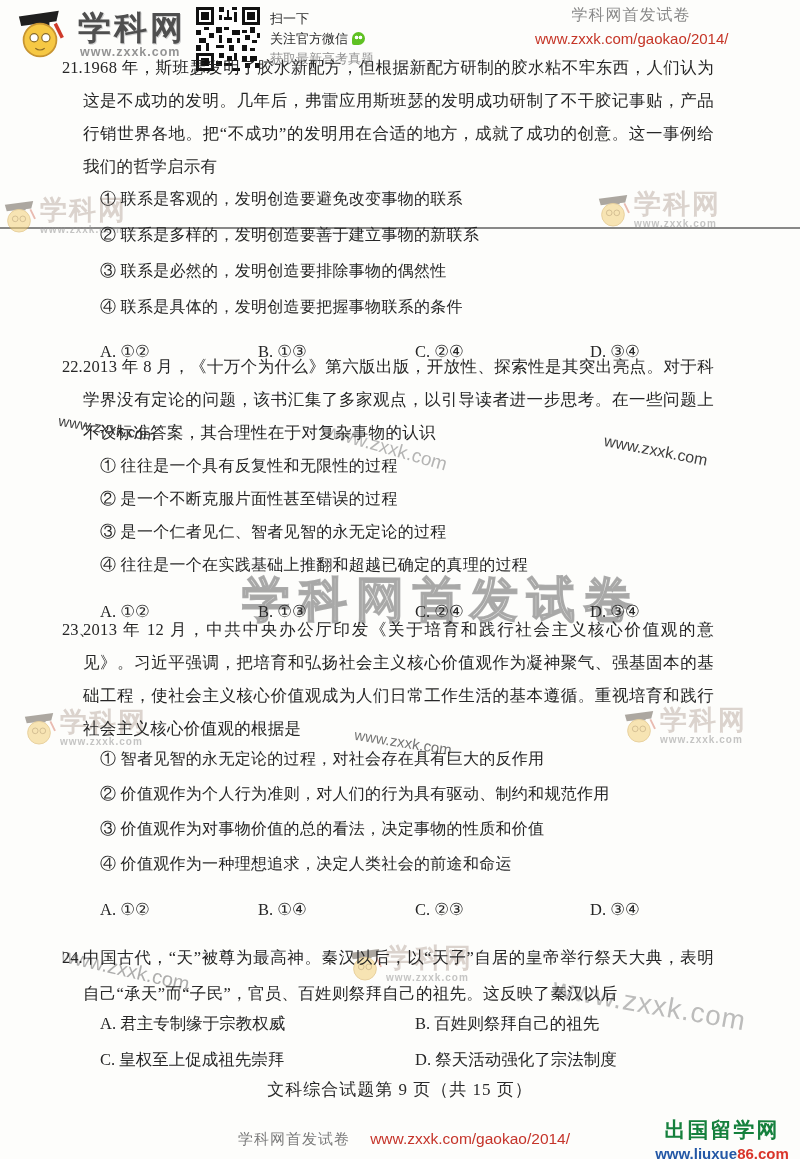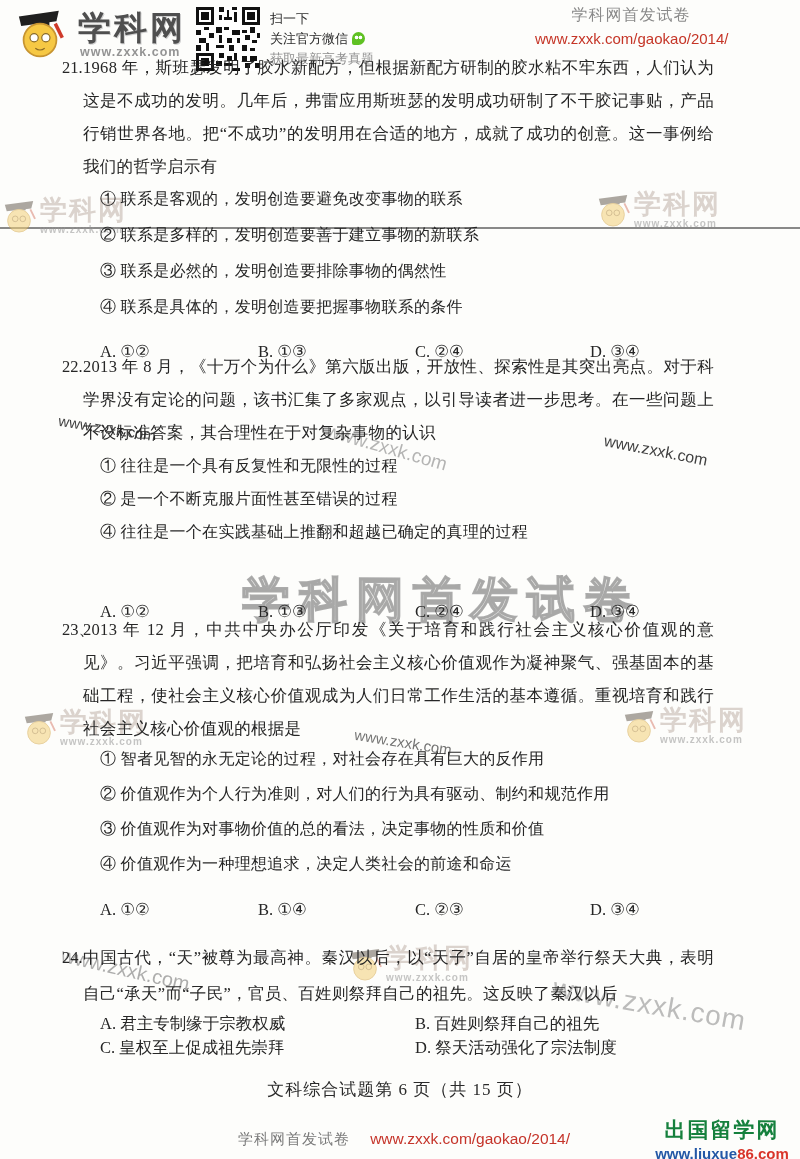--- a/index.html
+++ b/index.html
@@ -32,21 +32,21 @@
   .question{position:absolute;left:62px;width:652px;font-size:16.5px;line-height:33px;}
   .qnum{position:absolute;left:0;top:0;}
   .stem{margin-left:21px;text-align:justify;letter-spacing:.3px;}
   .optlist{position:absolute;left:100px;width:614px;}
   .optlist div{white-space:nowrap;letter-spacing:.3px;}
   .ansrow{position:absolute;left:100px;width:612px;display:flex;font-size:16.5px;margin-top:22px;}
   .ansrow span:nth-child(1){width:158px;}
   .ansrow span:nth-child(2){width:157px;}
   .ansrow span:nth-child(3){width:175px;}
   .q24grid{position:absolute;left:100px;top:1012px;width:612px;display:grid;
-    grid-template-columns:315px auto;font-size:16.5px;line-height:24px;}
+    grid-template-columns:315px auto;row-gap:12px;font-size:16.5px;line-height:24px;}
   
   .pageinfo{position:absolute;left:0;top:1078px;width:100%;text-align:center;
     font-size:17px;letter-spacing:1px;color:#2a2a2a;}
   .foot-left{position:absolute;left:214px;top:1130px;font-family:"Liberation Sans",sans-serif;font-size:15px;margin-left:24px;}
   .foot-left .b{color:#7a7a7a;letter-spacing:1px;}
   .foot-left .r{color:#c5342a;margin-left:16px;font-size:15.5px;}
   .foot-right{position:absolute;left:648px;top:1116px;width:148px;text-align:center;
     font-family:"Liberation Sans",sans-serif;}
   .foot-right .brand{font-size:21px;font-weight:bold;color:#15803d;letter-spacing:2px;}
   .foot-right .url{font-size:15px;font-weight:bold;margin-top:1px;}
@@ -215,20 +215,21 @@
     <span>D. ③④</span>
   </div>
 
   <div class="question" style="top:350px">
     <span class="qnum">22.</span>
     <div class="stem">2013 年 8 月，《十万个为什么》第六版出版，开放性、探索性是其突出亮点。对于科学界没有定论的问题，该书汇集了多家观点，以引导读者进一步思考。在一些问题上不设标准答案，其合理性在于对复杂事物的认识</div>
   </div>
   <div class="optlist" style="top:449px;line-height:33px">
     <div>① 往往是一个具有反复性和无限性的过程</div>
     <div>② 是一个不断克服片面性甚至错误的过程</div>
+    <div>③ 是一个仁者见仁、智者见智的永无定论的过程</div>
     <div>④ 往往是一个在实践基础上推翻和超越已确定的真理的过程</div>
   </div>
   <div class="ansrow" style="top:580px">
     <span>A. ①②</span>
     <span>B. ①③</span>
     <span>C. ②④</span>
     <span>D. ③④</span>
   </div>
 
   <div class="question" style="top:613px">
@@ -252,21 +253,21 @@
     <span class="qnum">24.</span>
     <div class="stem">中国古代，“天”被尊为最高神。秦汉以后，以“天子”自居的皇帝举行祭天大典，表明自己“承天”而“子民”，官员、百姓则祭拜自己的祖先。这反映了秦汉以后</div>
   </div>
   <div class="q24grid">
     <span>A. 君主专制缘于宗教权威</span>
     <span>B. 百姓则祭拜自己的祖先</span>
     <span>C. 皇权至上促成祖先崇拜</span>
     <span>D. 祭天活动强化了宗法制度</span>
   </div>
 
-  <div class="pageinfo">文科综合试题第 6 页（共 15 页）</div>
+  <div class="pageinfo">文科综合试题第 9 页（共 15 页）</div>
 
   <div class="foot-left">
     <span class="b">学科网首发试卷</span>
     <span class="r">www.zxxk.com/gaokao/2014/</span>
   </div>
 
   <div class="foot-right">
     <div class="brand">出国留学网</div>
     <div class="url"><span class="blue">www.liuxue</span><span class="red">86.com</span></div>
   </div>

